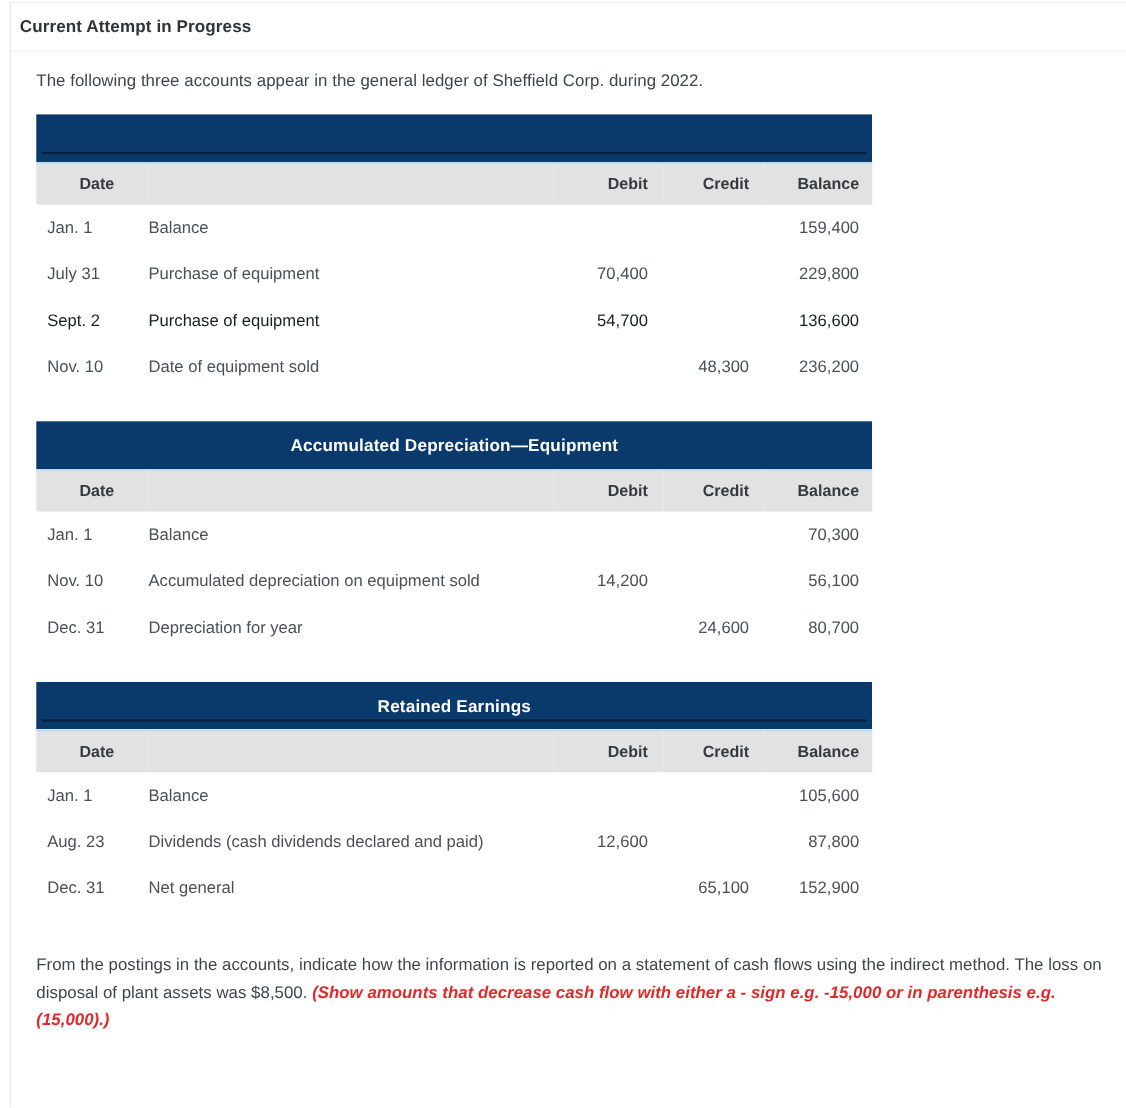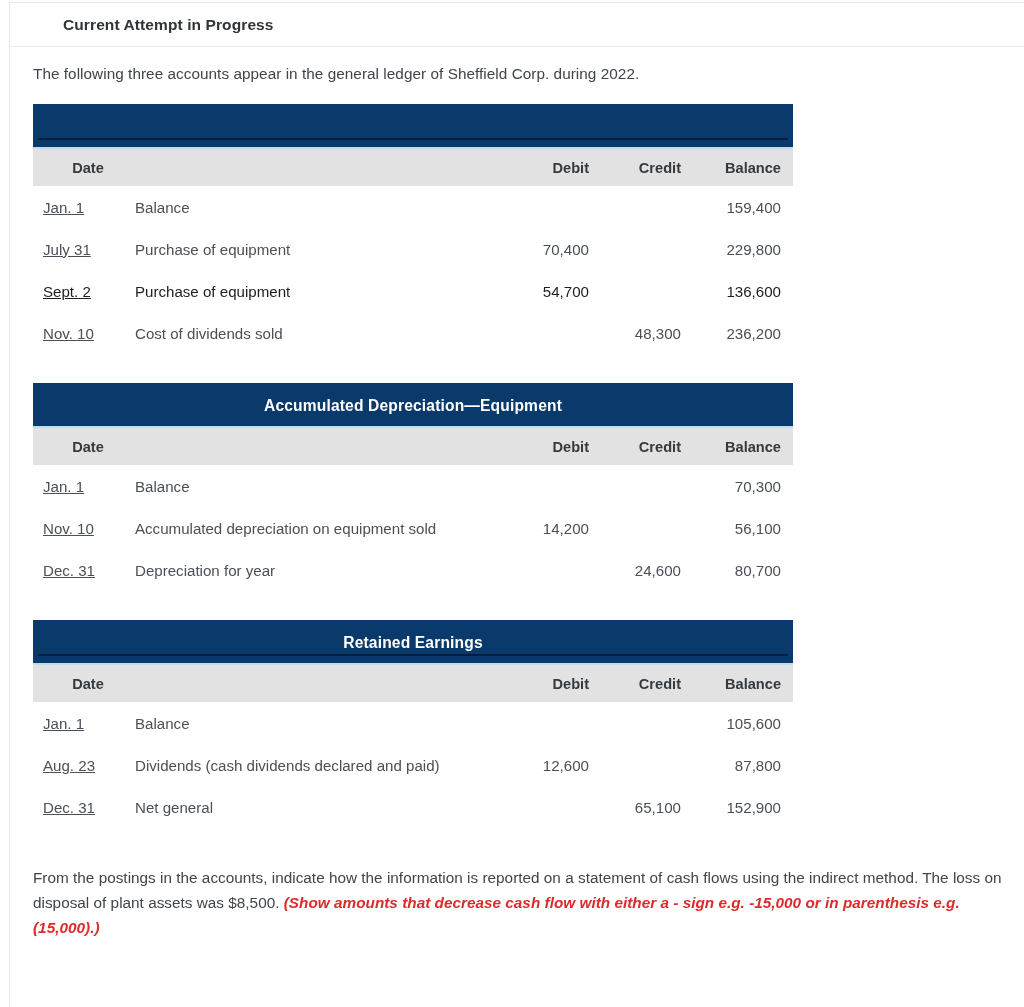--- a/index.html
+++ b/index.html
@@ -28,21 +28,20 @@
     border-top: 1px solid #e6e8ea;
     background: #ffffff;
   }
 
   .panel-header {
     height: 43px;
     display: flex;
     align-items: center;
     padding-left: 8px;
     background: #ffffff;
-    margin-left: 45px;
   }
   .panel-header-title {
     font-size: 15.5px;
     font-weight: bold;
     color: #2e3438;
     letter-spacing: .1px;
   }
   .panel-divider {
     height: 1px;
     background: #e9ebed;
@@ -112,21 +111,21 @@
   .ledger thead.cols th.c-credit { text-align: right; padding-right: 14px; }
   .ledger thead.cols th.c-balance{ text-align: right; padding-right: 12px; }
 
   .ledger tbody td {
     height: 42px;
     vertical-align: middle;
     color: #4a5057;
     font-size: 15.1px;
     padding: 0;
   }
-  .ledger tbody td.c-date  { text-align: left; padding-left: 10px; text-decoration: underline; }
+  .ledger tbody td.c-date  { text-align: left; padding-left: 10px; }
   .ledger tbody td.c-desc  { text-align: left; padding-left: 2px; }
   .ledger tbody td.c-debit,
   .ledger tbody td.c-credit{ text-align: right; padding-right: 14px; }
   .ledger tbody td.c-balance{ text-align: right; padding-right: 12px; }
 
   .ledger tbody tr.emph td { color: #1b1f23; }
 
   
   col.w-date    { width: 100px; }
   col.w-desc    { width: 370px; }
@@ -205,21 +204,21 @@
             </tr>
             <tr class="emph">
               <td class="c-date">Sept. 2</td>
               <td class="c-desc">Purchase of equipment</td>
               <td class="c-debit">54,700</td>
               <td class="c-credit"></td>
               <td class="c-balance">136,600</td>
             </tr>
             <tr>
               <td class="c-date">Nov. 10</td>
-              <td class="c-desc">Cost of dividends sold</td>
+              <td class="c-desc">Date of equipment sold</td>
               <td class="c-debit"></td>
               <td class="c-credit">48,300</td>
               <td class="c-balance">236,200</td>
             </tr>
           </tbody>
         </table>
         <table class="ledger">
           <colgroup>
             <col class="w-date">
             <col class="w-desc">

